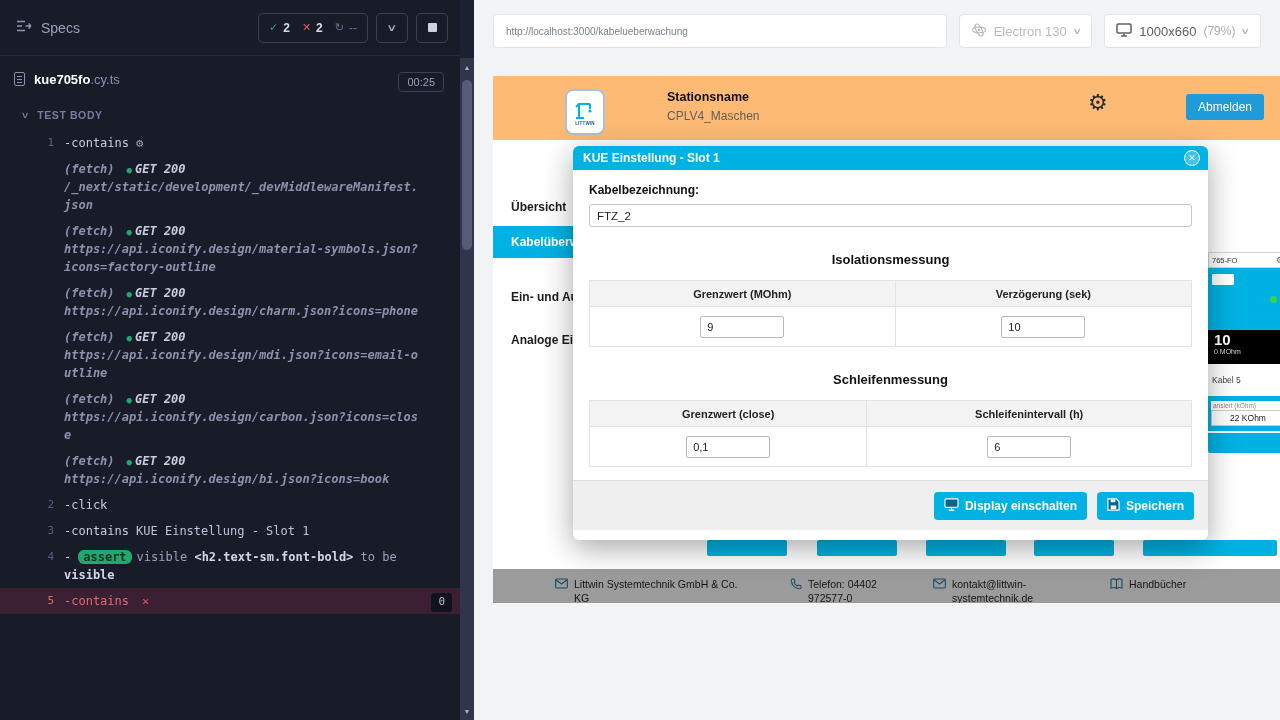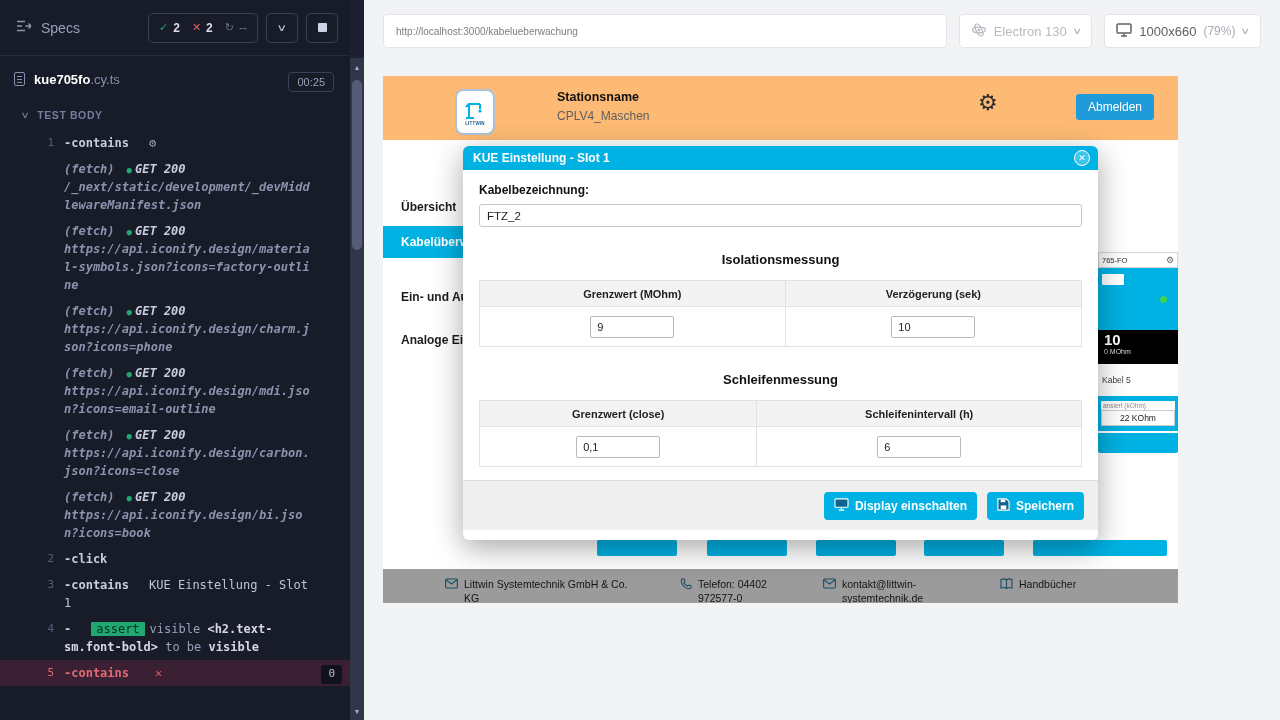--- a/index.html
+++ b/index.html
@@ -1,21 +1,21 @@
 <!DOCTYPE html>
 <html><head>
 <meta charset="utf-8">
 <style>
   *{box-sizing:border-box;margin:0;padding:0}
   html,body{width:1280px;height:720px;overflow:hidden}
   body{font-family:"Liberation Sans",sans-serif;background:#f2f3f4}
   .root{display:flex;width:1280px;height:720px}
 
   
-  .reporter{width:350px;flex:none;background:#181b28;color:#9ba0bc;overflow:hidden;position:relative}
+  .reporter{width:460px;flex:none;background:#181b28;color:#9ba0bc;overflow:hidden;position:relative}
   .rp-header{height:56px;display:flex;align-items:center;justify-content:space-between;padding:0 12px 0 16px;border-bottom:1px solid #262a3c}
   .specs-btn{display:flex;align-items:center;gap:9px;color:#9ba0bc;font-size:14px;cursor:pointer}
   .rp-right{display:flex;align-items:center;gap:8px}
   .stats-box{display:flex;align-items:center;gap:12px;border:1px solid #3b3f58;border-radius:5px;padding:5px 10px;font-size:12px;height:30px}
   .stat{display:flex;gap:5px;align-items:center}
   .stat b{color:#d9dcec;font-weight:700}
   .ic{font-size:11px}
   .ic.pass{color:#1fa971}
   .ic.fail{color:#e45e5e}
   .stat.dim,.stat.dim .ic{color:#6c7194}
@@ -30,30 +30,30 @@
   .spec-name b{color:#fff;font-weight:700}
   .spec-name .ext{font-style:normal;color:#8a8fb0}
   .time-pill{border:1px solid #3b3f58;border-radius:4px;padding:3px 8px;font-size:11px;color:#9ba0bc}
 
   .test-body{display:flex;align-items:center;gap:8px;padding:11px 0 9px 22px;font-size:10.5px;letter-spacing:.6px;color:#787d9f;font-weight:700;cursor:pointer}
   .tb-caret{font-size:9px;transform:scaleX(1.4);font-weight:400}
 
   .cmd-log{font-family:"DejaVu Sans Mono","Liberation Mono",monospace;font-size:12px}
   .cmd{position:relative;padding:4px 36px 4px 64px;line-height:1.5;color:#9ba0bc;cursor:pointer}
   .cmd .num{position:absolute;left:0;top:4px;width:54px;text-align:right;color:#585d80;font-size:11px;line-height:18px}
-  .method{color:#c9cde0;font-weight:700;margin-right:20px}
+  .method{color:#c9cde0;font-weight:400;margin-right:7px}
   .args{color:#bfc3d9}
   .arg-gear{color:#9ba0bc;font-size:12px}
   .fetch-line{display:flex;gap:12px;align-items:baseline}
   .flabel{font-style:italic;color:#8d92ae;font-weight:700}
   .fstatus{display:flex;align-items:baseline;gap:3px}
   .dot{color:#1fa971;font-size:9px}
   .fbadge{color:#c9cde0;font-weight:700;font-style:italic}
   .furl{font-style:italic;color:#8d92ae;font-weight:700;word-break:break-all}
-  .abadge{background:#1fa971;color:#0a2f1f;padding:0 5px;border-radius:1px;font-weight:400;margin-right:5px}
+  .abadge{background:#1fa971;color:#0a2f1f;padding:0 5px;border-radius:6px;font-weight:700;margin-right:5px}
   .atext{color:#9ba0bc}
   .atext .subj{color:#d4d7ea;font-weight:700}
   .cmd.failed{background:#3a2032;color:#e06a77}
   .cmd.failed .num,.cmd.failed .method{color:#e06a77}
   .fail-x{color:#e0565e;font-weight:700;margin-left:6px}
   .count-badge{position:absolute;right:8px;top:5px;background:#10121d;color:#b9bdd4;font-size:11px;padding:1px 7px;border-radius:3px}
 
   
   .rp-scrollbar{width:14px;flex:none;background:#30354a;position:relative}
   .rp-scrollbar::before{content:"";position:absolute;top:0;left:0;right:0;height:58px;background:#1d2030}

